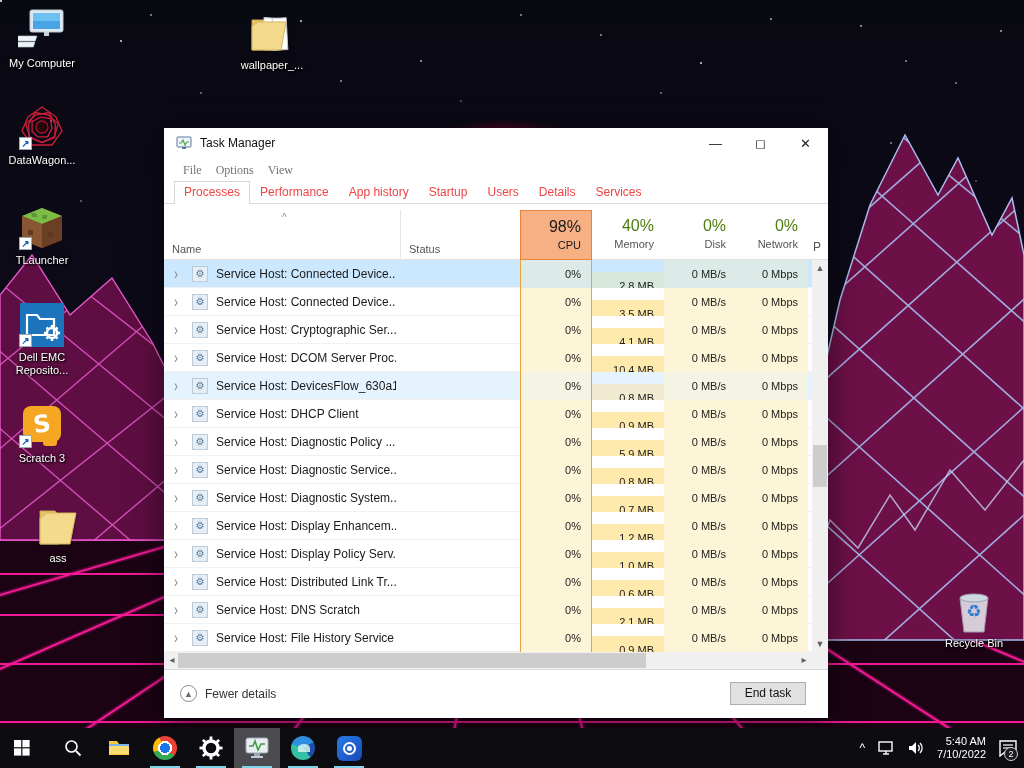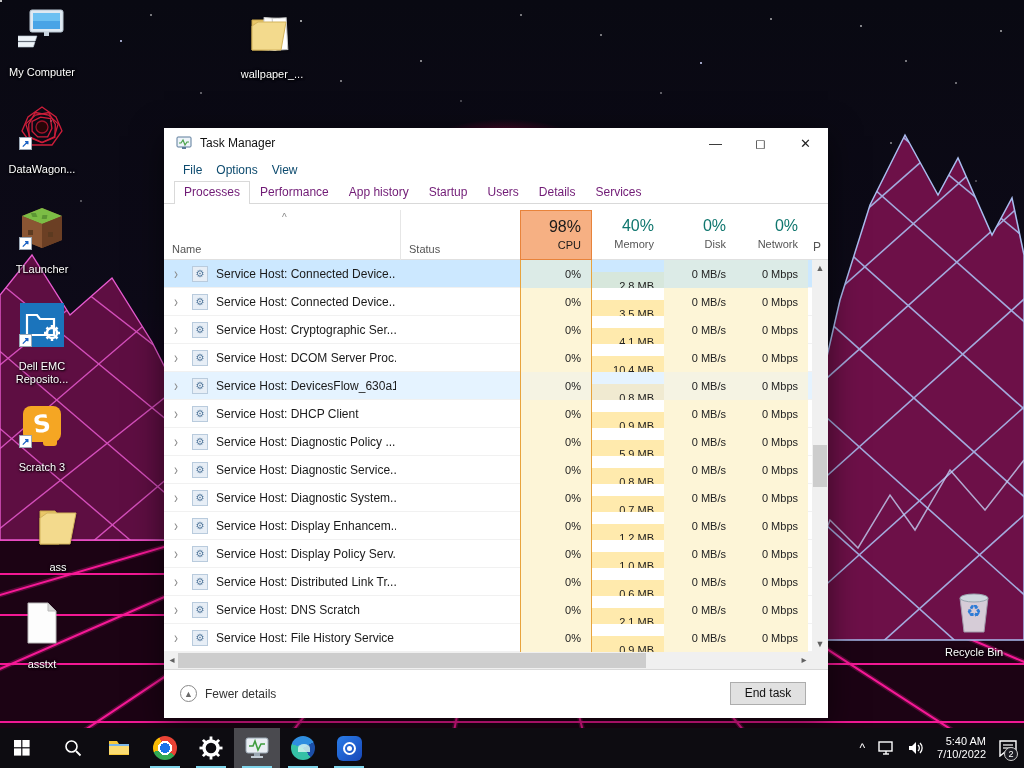--- a/index.html
+++ b/index.html
@@ -13,46 +13,46 @@
       860px 25px #ffffffaa, 955px 82px #ffffff88, 200px 92px #ffffff77, 420px 60px #ffffffaa,
       520px 14px #ffffff99, 80px 200px #ffffff66, 890px 142px #ffffff88, 1000px 30px #ffffffaa,
       240px 132px #ffffff66, 340px 80px #ffffff99, 660px 92px #ffffff77, 770px 18px #ffffffaa,
       50px 120px #ffffff88, 150px 14px #ffffff99, 975px 180px #ffffff55, 905px 60px #ffffff99,
       30px 30px #ffffff88, 460px 100px #ffffff55; }
   .sun { position:absolute; left:360px; top:50px; width:290px; height:200px; pointer-events:none;
     background:radial-gradient(ellipse 50% 42% at 50% 68%, #ffe23a 0%, #ffc531 16%, #ff6c35 30%, #ff2d5e 44%, rgba(233,20,90,.55) 60%, rgba(150,0,60,.22) 72%, transparent 80%); }
   .bgart { position:absolute; inset:0; pointer-events:none; }
 
   
-  .dicon { position:absolute; width:84px; display:flex; flex-direction:column; align-items:center; gap:12px; cursor:default;justify-content:space-between; }
+  .dicon { position:absolute; width:84px; display:flex; flex-direction:column; align-items:center; gap:3px; cursor:default;justify-content:space-between; }
   .dicon .art { position:relative; width:48px; height:46px; display:flex; align-items:center; justify-content:center; }
   .dicon .lbl { color:#fff; font-size:11px; text-align:center; line-height:13px; text-shadow:1px 1px 2px #000, 0 0 3px #000; }
   .scut { position:absolute; left:1px; bottom:1px; width:13px; height:13px; background:#fff; border:1px solid #9aa7b5; display:flex; align-items:center; justify-content:center; font-size:10px; color:#1b62c4; font-weight:bold; }
   .folder-svg { filter:drop-shadow(0 1px 1px rgba(0,0,0,.5)); }
 
   
   #tmwin { position:absolute; left:164px; top:128px; width:664px; height:590px; background:#fff; box-shadow:0 8px 30px rgba(0,0,0,.55); font-size:12px; color:#000; }
   .titlebar { height:30px; display:flex; align-items:center; }
   .titlebar .appico { margin-left:12px; }
   .titlebar .ttl { margin-left:8px; font-size:12px; color:#111; }
   .caption-btns { margin-left:auto; display:flex; height:100%; }
   .cbtn { width:45px; height:100%; display:flex; align-items:center; justify-content:center; font-size:13px; color:#222; cursor:pointer; }
   .menubar { height:24px; display:flex; align-items:center; gap:0; padding-left:12px; }
-  .menubar span { padding:3px 7px; color:#0c4a6e; cursor:pointer; }
+  .menubar span { padding:3px 7px; color:#737373; cursor:pointer;font-family:Liberation Serif, serif; }
   .tabs { height:22px; display:flex; align-items:flex-end; padding-left:10px; border-bottom:1px solid #d9d9d9; }
-  .tab { padding:3px 9px 4px; color:#701a75; border:1px solid transparent; border-bottom:none; cursor:pointer; white-space:nowrap; }
+  .tab { padding:3px 9px 4px; color:#ef4444; border:1px solid transparent; border-bottom:none; cursor:pointer; white-space:nowrap; }
   .tab.active { background:#fff; border-color:#d9d9d9; position:relative; top:1px; padding-bottom:5px; }
   .theader { position:absolute; left:0; top:82px; width:664px; height:50px; border-bottom:1px solid #e0e0e0; }
   .hcol { position:absolute; top:0; height:50px; font-size:11px; color:#555; }
   .hname { left:4px; width:228px; } .hstatus { left:236px; width:128px; border-left:1px solid #e6e6e6; padding-left:8px; }
   .hname .sort { position:absolute; top:2px; left:50%; color:#888; font-size:10px; }
   .hname .cap, .hstatus .cap { position:absolute; bottom:5px; left:8px; }
   .hname .cap { left:4px; }
   .hval { position:absolute; width:72px; text-align:right; padding-right:10px; }
-  .hval .pct { display:block; font-size:16px; color:#0f766e; margin-top:7px; }
+  .hval .pct { display:block; font-size:16px; color:#4d7c0f; margin-top:7px; }
   .hval .unit { display:block; font-size:11px; color:#555; margin-top:3px; }
   .hcpu { left:356px; background:#f6b083; border:1px solid #e8833a; height:50px; }
   .hcpu .pct, .hcpu .unit { color:#1a1a1a; }
   .hmem { left:428px; } .hdisk { left:500px; } .hnet { left:572px; }
   .hpow { position:absolute; left:649px; bottom:5px; color:#555; }
   .rows { position:absolute; left:0; top:132px; width:648px; height:392px; overflow:hidden; }
   .prow { position:relative; height:28px; border-bottom:1px solid #f1f1f1; background:#fff; }
   .prow .chev { position:absolute; left:10px; top:6px; color:#8a8a8a; font-size:12px; transform:scaleY(1.4); cursor:pointer; }
   .prow .gicon { position:absolute; left:28px; top:6px; width:16px; height:16px; background:#e7eef6; border:1px solid #b9cbdd; color:#53789c; font-size:10px; line-height:14px; text-align:center; }
   .prow .pname { position:absolute; left:52px; top:7px; width:180px; white-space:nowrap; overflow:hidden; color:#1a1a1a; }
@@ -283,29 +283,20 @@
   <div class="dicon" style="left:16px; top:503px;">
     <div class="art">
       <svg class="folder-svg" width="44" height="42" viewBox="0 0 44 42">
         <path d="M4 6 h15 l4 5 v28 h-19 z" fill="#e9c668" stroke="#caa64a"></path>
         <path d="M4 13 l7 -5 h29 l-6 31 h-30 z" fill="#f3da8d" stroke="#d3b35c"></path>
       </svg>
     </div>
     <div class="lbl">ass</div>
   </div>
 
-  <div class="dicon" style="left:0px; top:600px;">
-    <div class="art">
-      <svg width="36" height="44" viewBox="0 0 36 44">
-        <path d="M4 2 h20 l8 8 v32 h-28 z" fill="#fdfdfd" stroke="#b9b9b9"></path>
-        <path d="M24 2 l8 8 h-8 z" fill="#d8d8d8" stroke="#b9b9b9"></path>
-      </svg>
-    </div>
-    <div class="lbl">asstxt</div>
-  </div>
 
   <div class="dicon" style="left:932px; top:588px;">
     <div class="art">
       <svg width="42" height="46" viewBox="0 0 42 46">
         <path d="M7 10 L35 10 L31 44 L11 44 Z" fill="#e9edf1" opacity="0.85" stroke="#aab4bd"></path>
         <ellipse cx="21" cy="10" rx="14" ry="4" fill="#cfd8df" stroke="#9aa6b0"></ellipse>
         <text x="21" y="29" text-anchor="middle" font-size="17" fill="#2e7cd6" font-family="DejaVu Sans, sans-serif">♻</text>
       </svg>
     </div>
     <div class="lbl">Recycle Bin</div>

